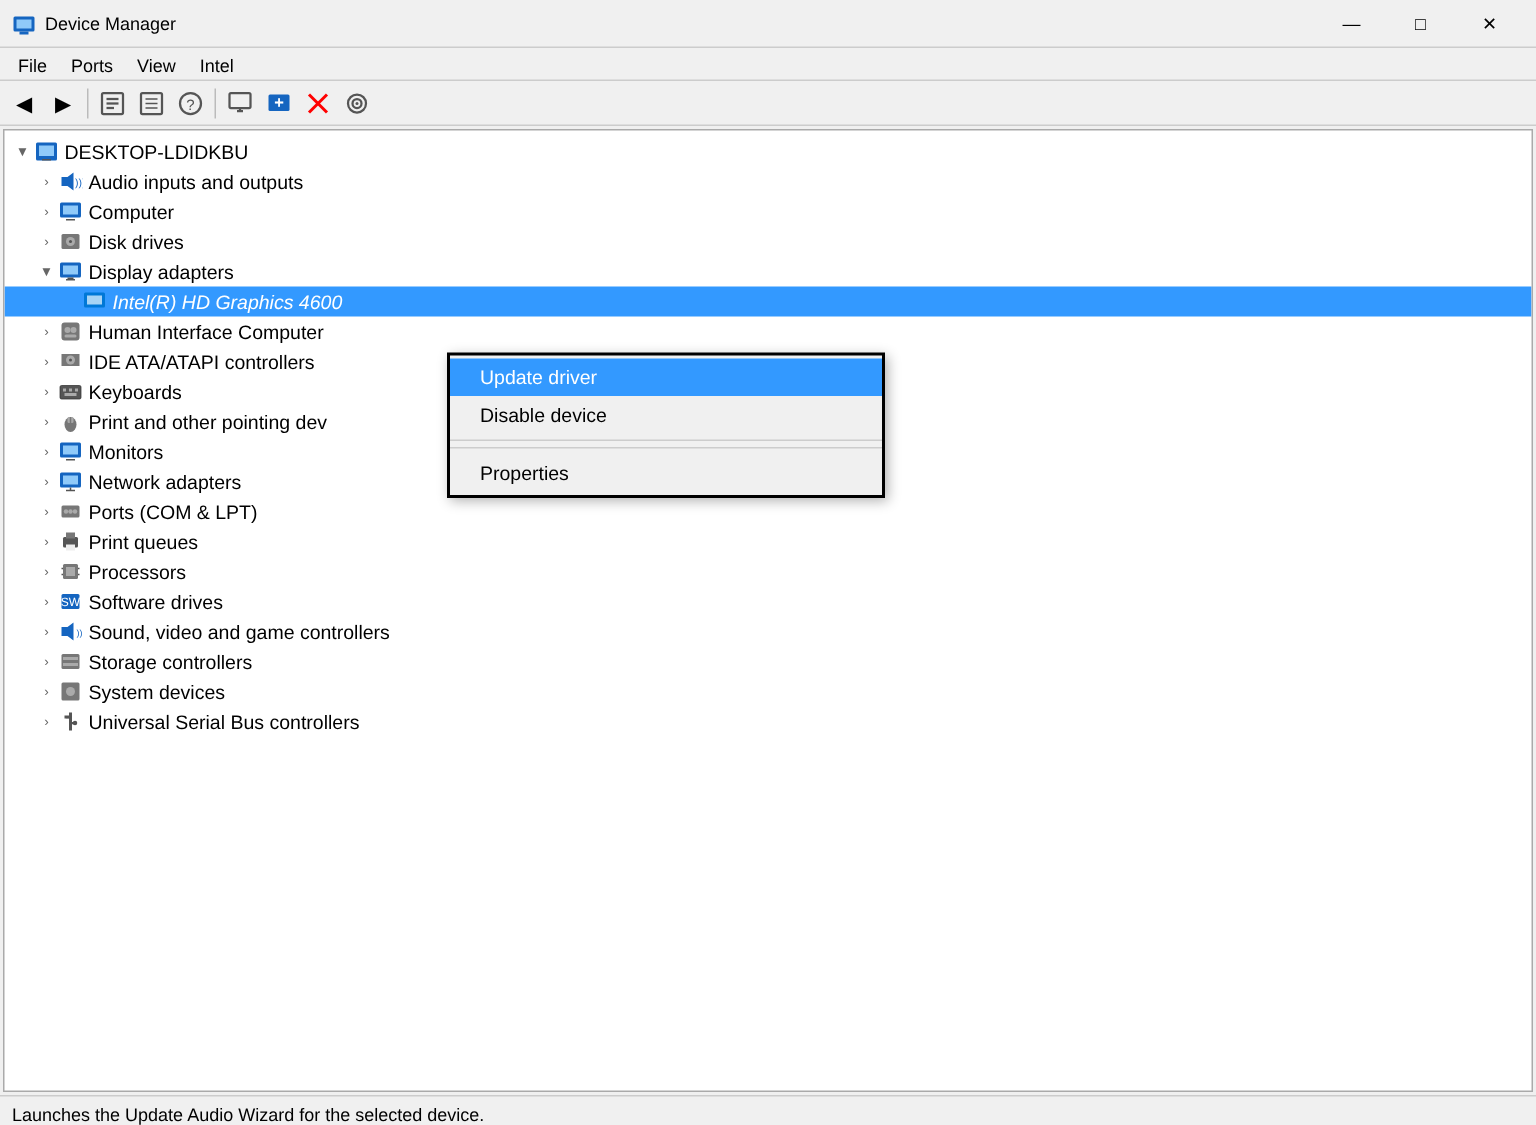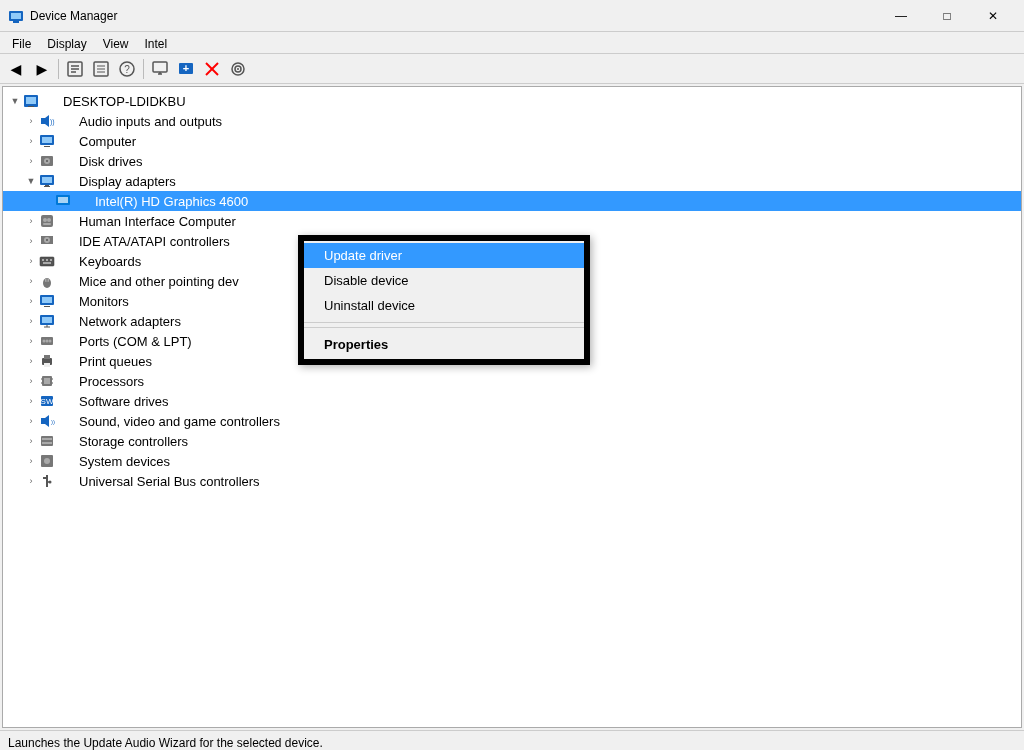--- a/index.html
+++ b/index.html
@@ -116,21 +116,21 @@
 
     .tree-item {
       display: flex;
       align-items: center;
       height: 20px;
       padding-right: 4px;
       cursor: pointer;
       white-space: nowrap;
       user-select: none;
     }
-    .tree-item.highlighted { background: #3399ff; color: white; }
+    .tree-item.highlighted { background: #3399ff; color: white; font-style: italic; }
 
     .tree-expand {
       width: 16px;
       height: 16px;
       display: flex;
       align-items: center;
       justify-content: center;
       font-size: 9px;
       color: #666;
       flex-shrink: 0;
@@ -141,48 +141,47 @@
       margin-right: 4px;
       display: flex;
       align-items: center;
       justify-content: center;
       font-size: 12px;
       flex-shrink: 0;
       text-align: center;
     }
     .tree-label {
       font-size: 13px;
-      margin-left: 20px;
     }
 
     
     .indent-0 { padding-left: 4px; }
     .indent-1 { padding-left: 20px; }
     .indent-2 { padding-left: 36px; }
 
     
     .context-menu {
       position: absolute;
       top: 148px;
       left: 295px;
       width: 292px;
       background: #f0f0f0;
-      border: 6px solid #000000;
+      border: 2px solid #000000;
       box-shadow: 2px 2px 8px rgba(0,0,0,0.3);
       z-index: 100;
       padding: 2px 0;
     }
     .context-menu-item {
       padding: 5px 20px;
       cursor: pointer;
       font-size: 13px;
       white-space: nowrap;
     }
     .context-menu-item.active { background: #3399ff; color: white; }
-    .context-menu-item.bold { font-weight: bold; }
+    .context-menu-item.bold { font-weight: normal; }
     .context-menu-separator {
       height: 1px;
       background: #ccc;
       margin: 4px 0;
     }
 
     
     .status-bar {
       height: 24px;
       background: #f0f0f0;
@@ -212,21 +211,21 @@
   <span class="title-bar-text">Device Manager</span>
   <div class="title-bar-buttons">
     <button class="title-bar-btn">—</button>
     <button class="title-bar-btn">□</button>
     <button class="title-bar-btn close">✕</button>
   </div>
 </div>
 
 <div class="menu-bar">
   <div class="menu-item">File</div>
-  <div class="menu-item">Display</div>
+  <div class="menu-item">Ports</div>
   <div class="menu-item">View</div>
   <div class="menu-item">Intel</div>
 </div>
 
 <div class="toolbar">
   <button class="toolbar-btn">◀</button>
   <button class="toolbar-btn">▶</button>
   <div class="toolbar-separator"></div>
   <button class="toolbar-btn">
     <svg width="18" height="18" viewBox="0 0 18 18">
@@ -394,21 +393,21 @@
 
     <div class="tree-item indent-1">
       <div class="tree-expand">›</div>
       <div class="tree-icon">
         <svg width="16" height="16" viewBox="0 0 16 16">
           <ellipse cx="8" cy="10" rx="4" ry="5" fill="#777"></ellipse>
           <rect x="6" y="5" width="4" height="4" rx="1" fill="#aaa"></rect>
           <line x1="8" y1="5" x2="8" y2="9" stroke="#777" stroke-width="1"></line>
         </svg>
       </div>
-      <span class="tree-label">Mice and other pointing dev</span>
+      <span class="tree-label">Print and other pointing dev</span>
     </div>
 
     <div class="tree-item indent-1">
       <div class="tree-expand">›</div>
       <div class="tree-icon">
         <svg width="16" height="16" viewBox="0 0 16 16">
           <rect x="1" y="2" width="14" height="10" rx="1" fill="#1565C0"></rect>
           <rect x="3" y="4" width="10" height="6" fill="#90CAF9"></rect>
           <rect x="5" y="13" width="6" height="1" fill="#555"></rect>
         </svg>
@@ -526,21 +525,20 @@
         </svg>
       </div>
       <span class="tree-label">Universal Serial Bus controllers</span>
     </div>
 
   </div>
 
   <div class="context-menu">
     <div class="context-menu-item active">Update driver</div>
     <div class="context-menu-item">Disable device</div>
-    <div class="context-menu-item">Uninstall device</div>
     <div class="context-menu-separator"></div>
     <div class="context-menu-separator"></div>
     <div class="context-menu-item bold">Properties</div>
   </div>
 
 </div>
 
 <div class="status-bar">
   <span>Launches the Update Audio Wizard for the selected device.</span>
 </div>

